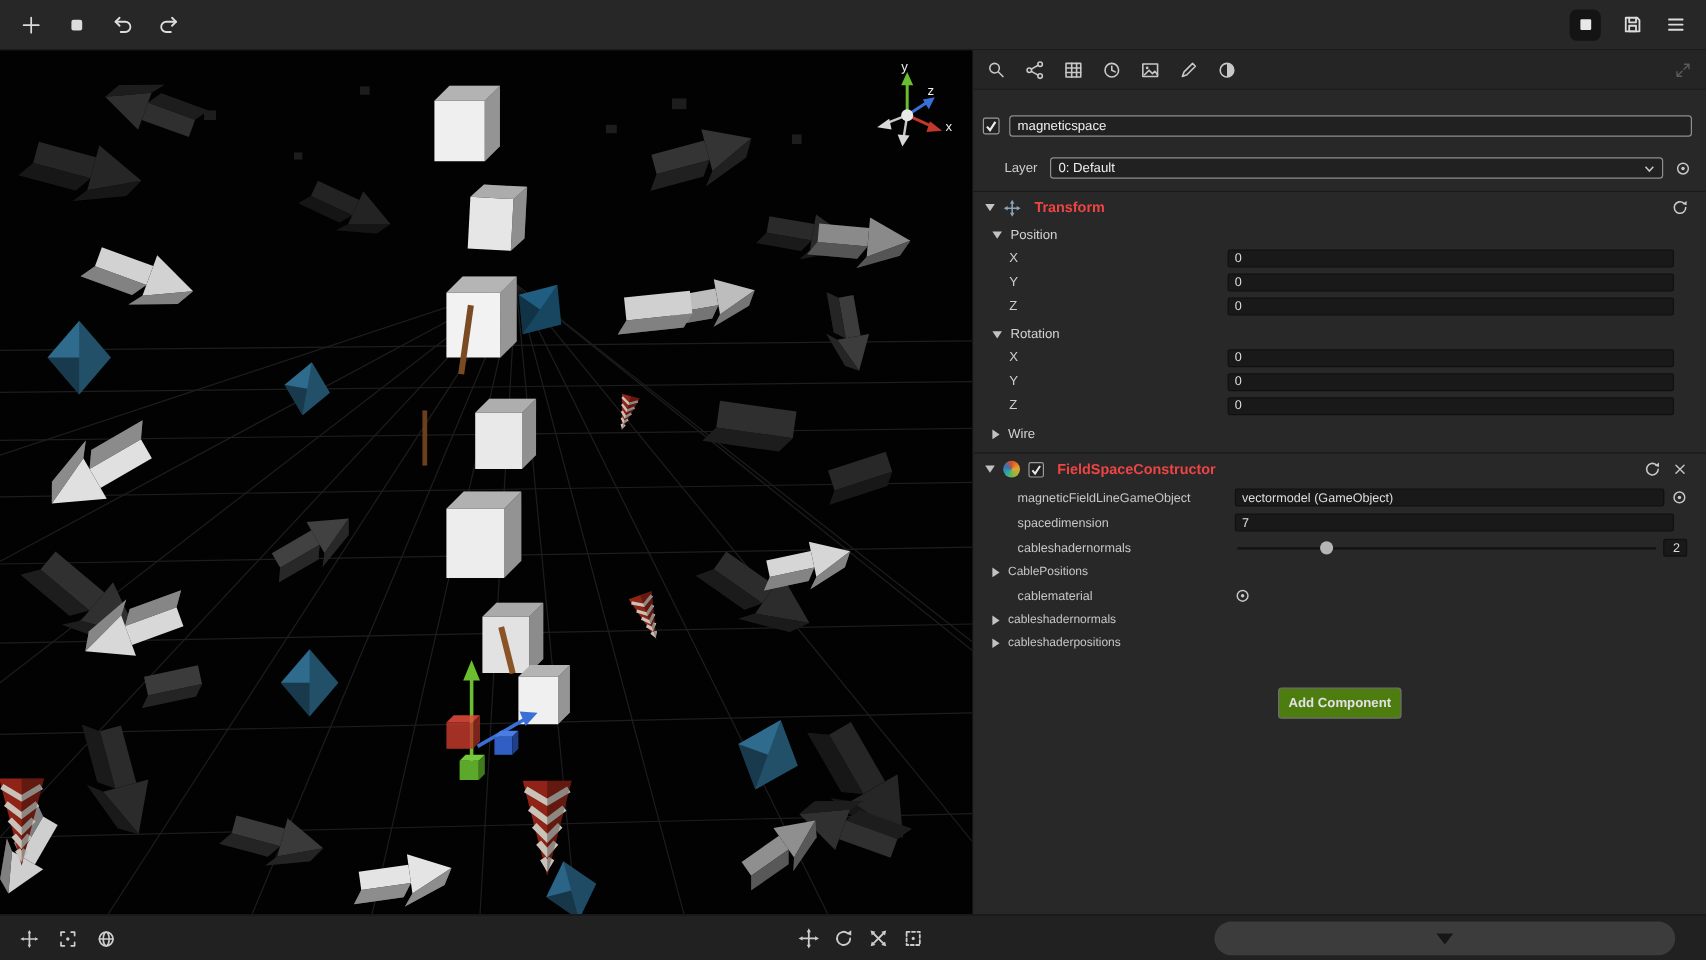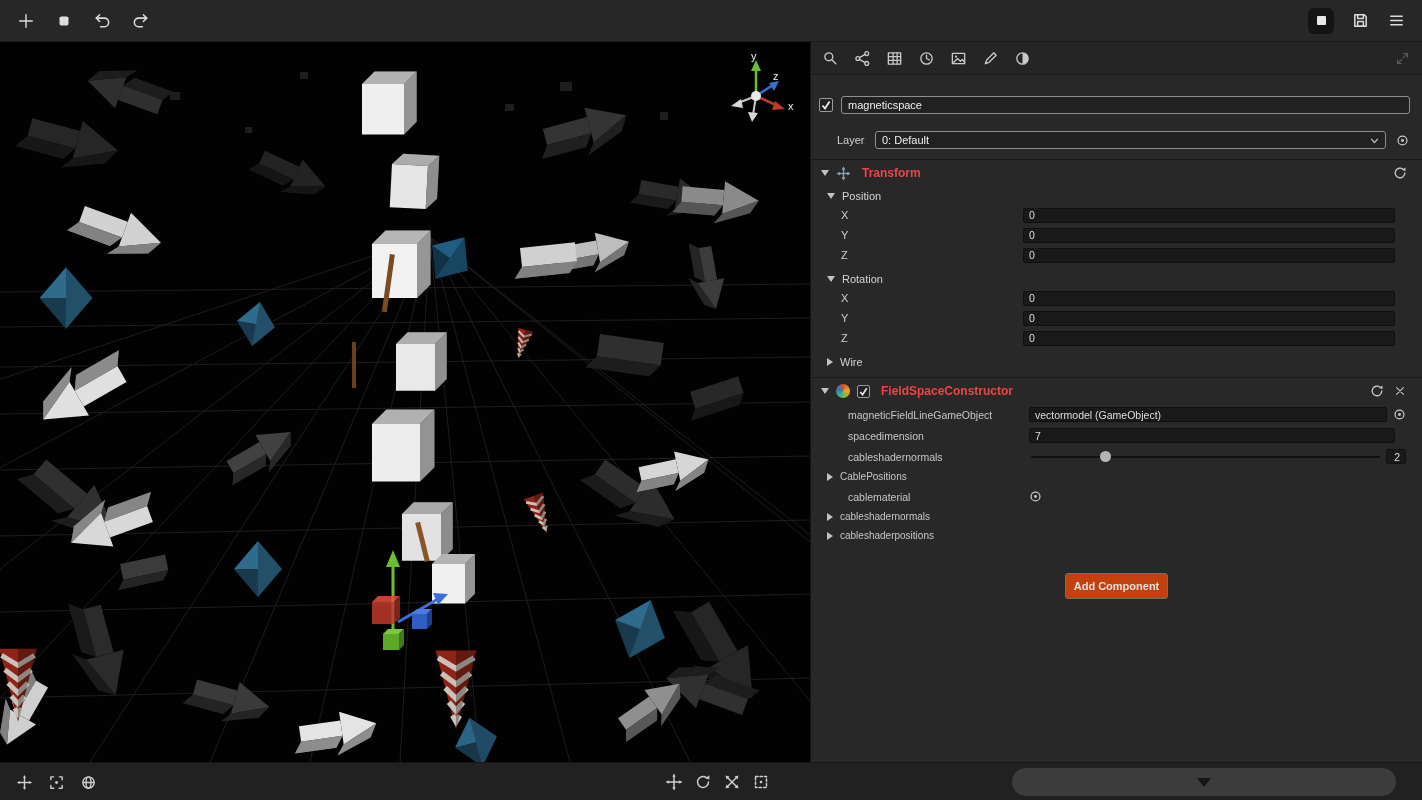--- a/index.html
+++ b/index.html
@@ -86,21 +86,21 @@
   .sliderval{width:20px;flex:none;margin-right:8px;justify-content:flex-end}
 
   .iconbtn{width:16px;height:16px;display:flex;align-items:center;justify-content:center;cursor:pointer;flex:none}
   .iconbtn svg{stroke:#c8c8c8;fill:none;stroke-width:1.5;stroke-linecap:round}
 
   .compico{width:14px;height:14px;border-radius:50%;flex:none;
     background:conic-gradient(#d94f2a,#e8a32c 80deg,#8ab83d 160deg,#2fa8a0 230deg,#3b6fb6 300deg,#d94f2a)}
   .xformico{width:15px;height:15px;flex:none}
 
   .addwrap{display:flex;justify-content:center;margin-top:28px;flex:none}
-  .addbtn{background:#c2410c;border:1px solid #6e6e6e;border-radius:3px;color:#e2e2e2;
+  .addbtn{background:#4d7c0f;border:1px solid #6e6e6e;border-radius:3px;color:#e2e2e2;
     font-size:11px;font-weight:bold;padding:6px 8px;cursor:pointer;font-family:"Liberation Sans",sans-serif}
 
   
   .btool{width:20px;height:20px;display:flex;align-items:center;justify-content:center;cursor:pointer}
   .btool svg{stroke:#cdcdcd;fill:none;stroke-width:1.5;stroke-linecap:round;stroke-linejoin:round}
   .bleft{position:absolute;left:14px;top:9px;display:flex;gap:12px}
   .bcenter{position:absolute;left:664px;top:9px;display:flex;gap:9px}
   .pill{position:absolute;left:1012px;top:5px;width:384px;height:28px;background:#3c3c3c;border-radius:14px;
     display:flex;align-items:center;justify-content:center;cursor:pointer}
   .pilltri{width:0;height:0;border-left:7px solid transparent;border-right:7px solid transparent;border-top:9px solid #161616}

